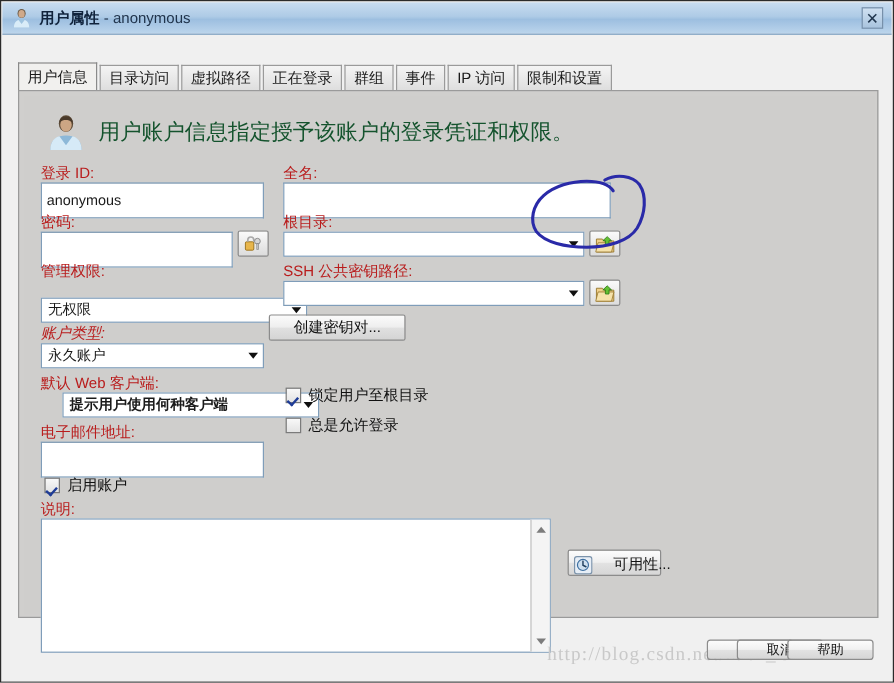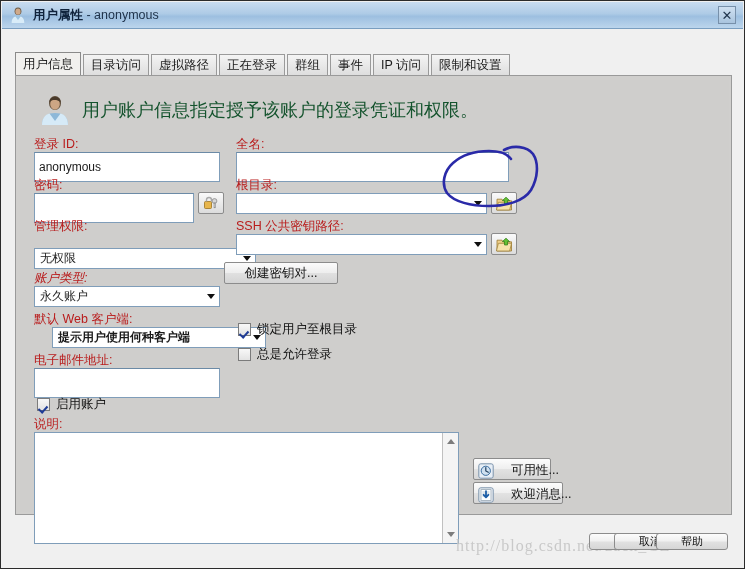--- a/index.html
+++ b/index.html
@@ -397,31 +397,20 @@
     <div class="actbtn" style="left:453px; top:378px; width:78px;">
       <span class="ic">
         <svg width="16" height="16" viewBox="0 0 16 16">
           <rect x="0.8" y="0.8" width="14.4" height="14.4" rx="2" fill="#e7eef6" stroke="#7b93ab" stroke-width="1"></rect>
           <circle cx="7.8" cy="7.8" r="4.6" fill="#cfe0f0" stroke="#3d6fa0" stroke-width="1"></circle>
           <path d="M7.8 4.6 V8 L10.3 9.3" stroke="#22405f" stroke-width="1.2" fill="none" stroke-linecap="round"></path>
         </svg>
       </span>
       <span>可用性...</span>
     </div>
-    <div class="actbtn" style="left:453px; top:402px; width:90px;">
-      <span class="ic">
-        <svg width="16" height="16" viewBox="0 0 16 16">
-          <rect x="0.8" y="0.8" width="14.4" height="14.4" rx="2" fill="#eef2f6" stroke="#7b93ab" stroke-width="1"></rect>
-          <rect x="3" y="2.6" width="10" height="10.8" fill="#ffffff" stroke="#9aa8b6" stroke-width="0.8"></rect>
-          <path d="M4.4 5 h7 M4.4 7 h7 M4.4 9 h5" stroke="#b9c4cf" stroke-width="0.9"></path>
-          <path d="M8 4.2 v5.4 M5.6 7.8 L8 10.4 L10.4 7.8" stroke="#1f5fa8" stroke-width="1.8" fill="none" stroke-linecap="round" stroke-linejoin="round"></path>
-        </svg>
-      </span>
-      <span>欢迎消息...</span>
-    </div>
 
    </div>
   </div>
 
   <div class="annot">
     <svg width="100" height="68" viewBox="0 0 100 68">
       <path d="M63 7 C72 2 86 3 92 11 C98 20 97 35 90 47 C83 58 66 63 48 63
                C30 63 13 59 6 50 C0 41 3 28 12 20 C21 12 35 8 48 8
                C58 8 66 10 70 16" fill="none" stroke="#2a2aa8" stroke-width="2.6" stroke-linecap="round" stroke-linejoin="round"></path>
     </svg>

